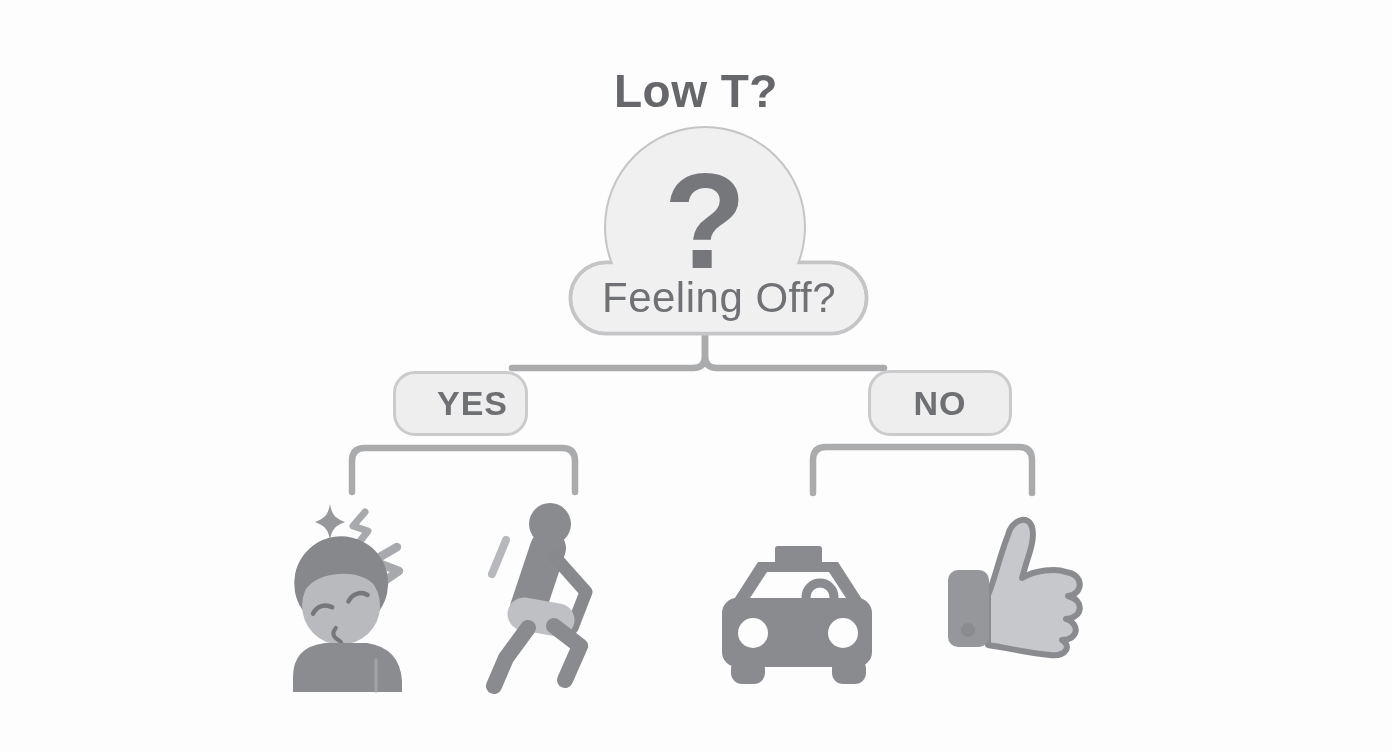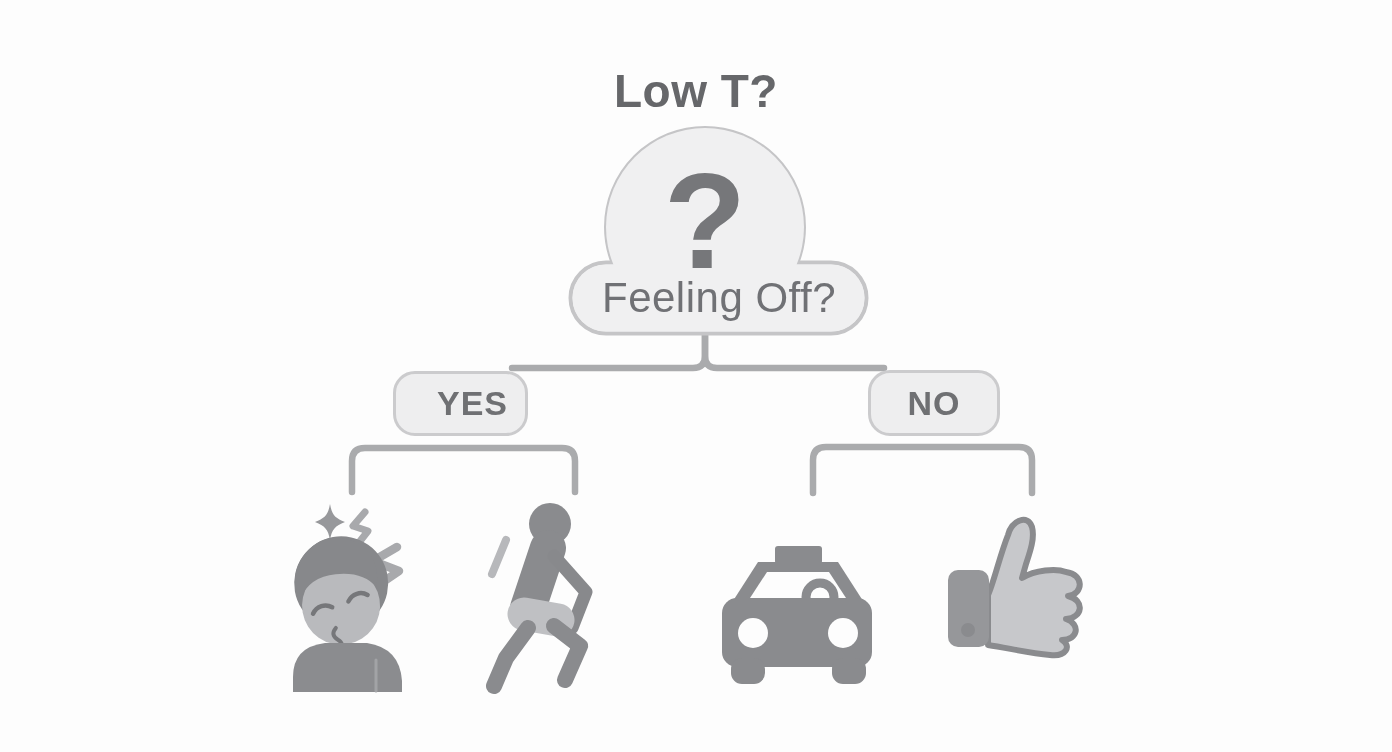--- a/index.html
+++ b/index.html
@@ -24,21 +24,21 @@
     display:flex;align-items:center;justify-content:center;
     font-size:42px;font-weight:400;color:#707175;letter-spacing:.5px;
   }
   .choice{
     display:flex;align-items:center;justify-content:center;
     background:#eeeeef;border:3px solid #cbcbcd;border-radius:22px;
     font-size:34px;font-weight:700;color:#6f7073;letter-spacing:1px;
     box-sizing:border-box;z-index:3;
   }
   .choice.yes{left:393px;top:371px;width:135px;height:65px;padding-left:24px;}
-  .choice.no{left:868px;top:370px;width:132px;height:66px;}
+  .choice.no{left:868px;top:370px;width:144px;height:66px;}
   svg{display:block;}
   .icon{z-index:2;}
 </style>
 </head>
 <body>
 
 <svg class="stage" width="1392" height="752" viewBox="0 0 1392 752">
 
   <g fill="none" stroke="#aaabad" stroke-width="6.5" stroke-linecap="round">
     <path d="M 705 328 L 705 356 Q 705 368 693 368 L 512 368"></path>

